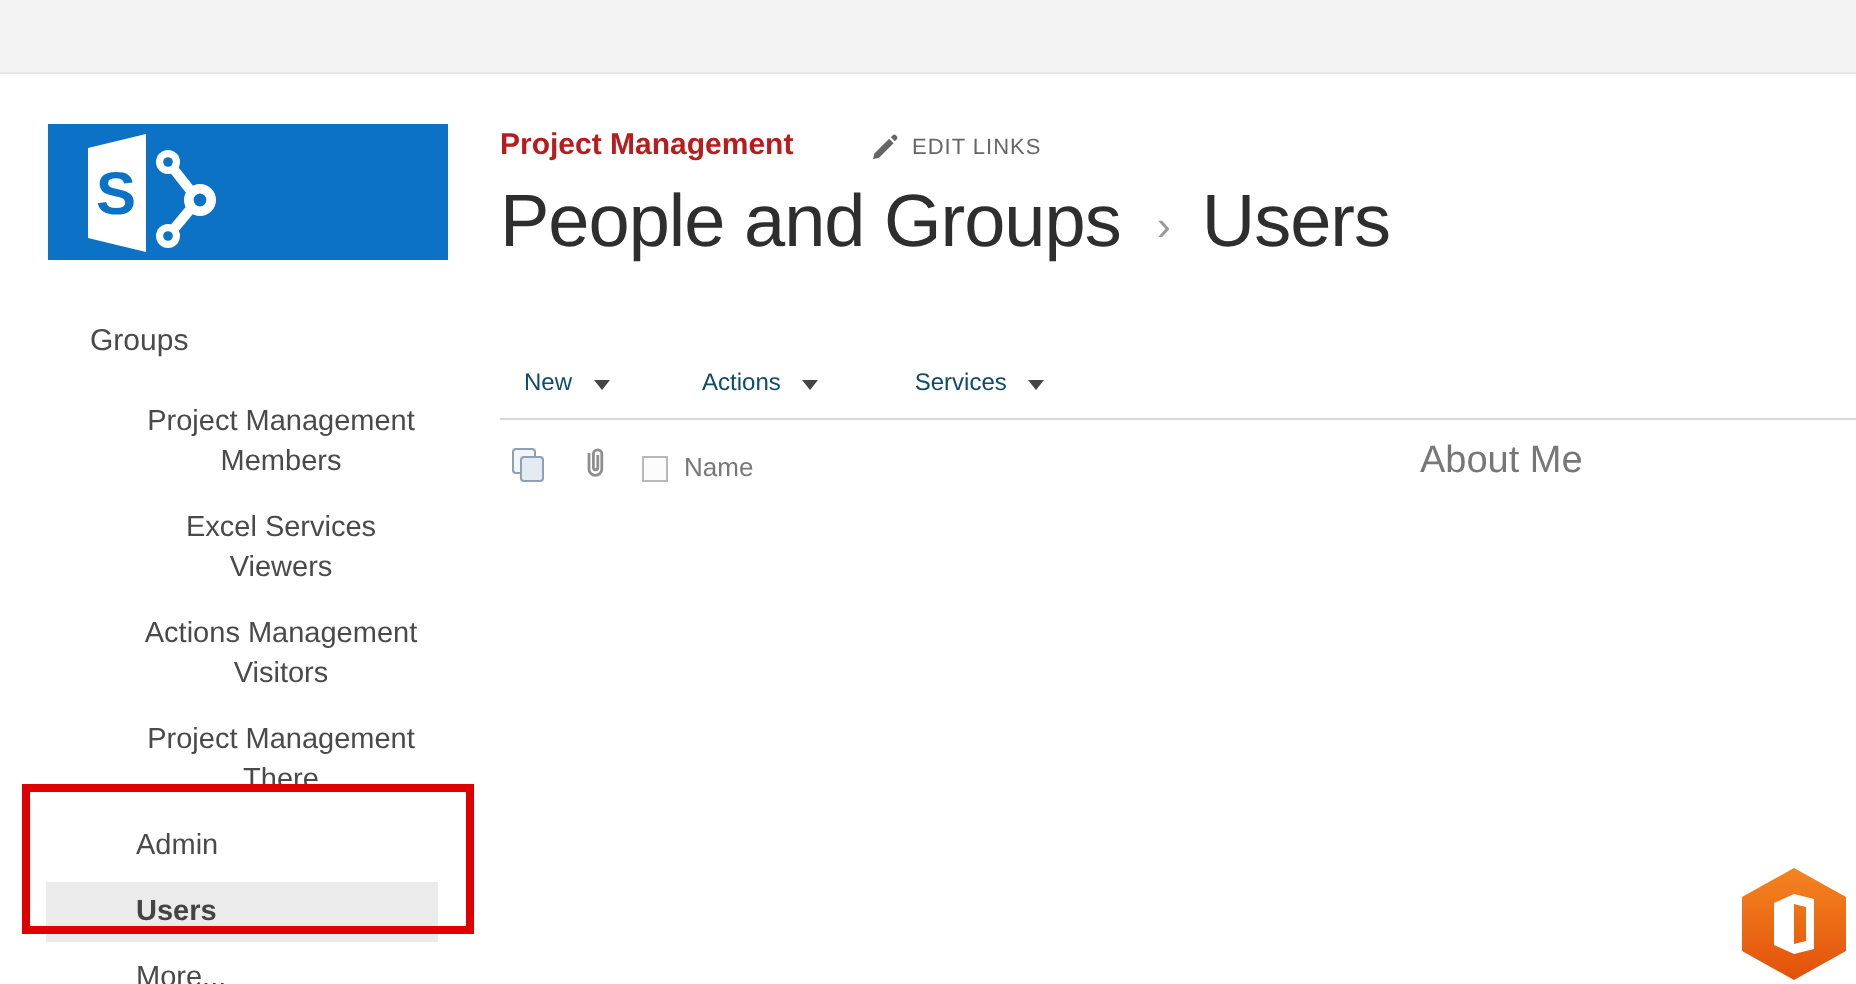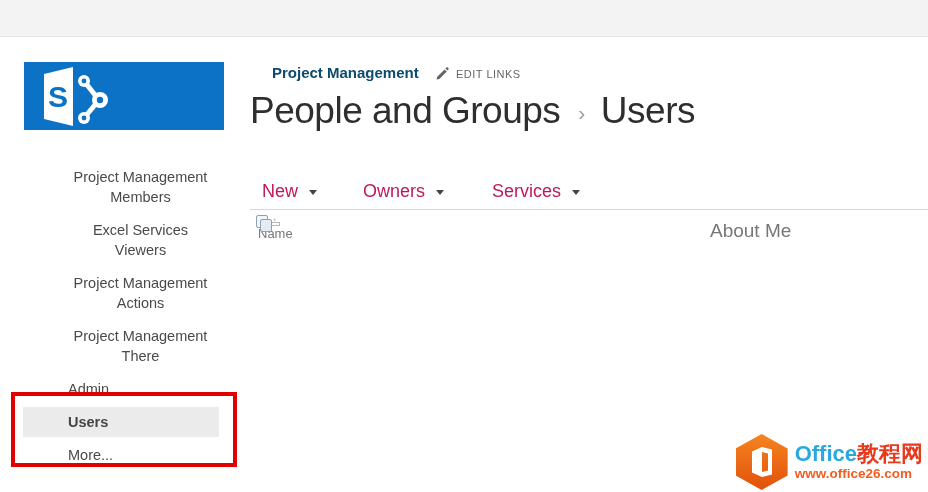--- a/index.html
+++ b/index.html
@@ -43,21 +43,21 @@
   .red-rect {
     position:absolute; left:11px; top:392px; width:226px; height:75px;
     border:4px solid #e00000; pointer-events:none;
   }
 
   
   .main { position:absolute; left:250px; top:60px; right:0; bottom:0; }
 
   .breadcrumb-link {
     position:absolute; left:0; top:4px;
-    font-size:15px; font-weight:bold; color:#0c4a6e; cursor:pointer;margin-left:22px;
+    font-size:15px; font-weight:bold; color:#b91c1c; cursor:pointer;
   }
   .edit-links {
     position:absolute; left:185px; top:7px;
     display:flex; align-items:center; gap:7px;
     font-size:11px; letter-spacing:0.5px; color:#666; cursor:pointer;justify-content:space-between;
   }
 
   .page-title {
     position:absolute; left:0; top:30px; white-space:nowrap;
     font-size:37px; font-weight:300; color:#2e2e2e; letter-spacing:-0.5px;
@@ -67,34 +67,34 @@
     font-size:21px; color:#9a9a9a; vertical-align:3px;
   }
 
   .toolbar {
     position:absolute; left:0; top:113px; right:0; height:37px;
     display:flex; align-items:center;
     border-bottom:1px solid #d8d8d8;
   }
   .tb-item {
     display:flex; align-items:center;
-    font-size:18px; color:#be185d; cursor:pointer;justify-content:center;
+    font-size:12px; color:#0c4a6e; cursor:pointer;justify-content:center;
   }
   .tb-new { margin-left:12px; }
   .tb-actions { margin-left:46px; }
   .tb-settings { margin-left:48px; }
   .caret {
     width:0; height:0; margin-left:11px; margin-top:3px;
     border-left:4px solid transparent; border-right:4px solid transparent;
     border-top:5px solid #444;
   }
 
   .list-header {
     position:absolute; left:0; top:155px; right:0; height:26px;
-    display:flex; align-items:flex-start;flex-direction:column;
+    display:flex; align-items:flex-end;
   }
   .icon-docs { position:relative; width:17px; height:17px; margin-left:6px; cursor:pointer; }
   .icon-docs .pg {
     position:absolute; width:12px; height:13px;
     border:1px solid #8fa0b4; background:#f2f5f9; border-radius:2px;
   }
   .icon-docs .pg.back { left:0; top:0; }
   .icon-docs .pg.front { left:4px; top:4px; background:#e4ebf3; }
   .icon-clip { margin-left:18px; cursor:pointer; }
   .checkbox {
@@ -140,23 +140,24 @@
     <circle cx="60" cy="19" r="6" fill="#ffffff"></circle>
       <circle cx="60" cy="19" r="2.4" fill="#0b72c6"></circle>
     <circle cx="60" cy="56" r="6" fill="#ffffff"></circle>
       <circle cx="60" cy="56" r="2.4" fill="#0b72c6"></circle>
     <circle cx="76" cy="38" r="8" fill="#ffffff"></circle>
       <circle cx="76" cy="38" r="3.2" fill="#0b72c6"></circle>
   </svg>
 </div>
 
 <div class="sidenav">
+  <div class="sidenav-heading">Groups</div>
   <div class="nav-item"><span class="lbl">Project Management Members</span></div>
   <div class="nav-item"><span class="lbl">Excel Services Viewers</span></div>
-  <div class="nav-item"><span class="lbl">Project Management Actions</span></div>
+  <div class="nav-item"><span class="lbl">Actions Management Visitors</span></div>
   <div class="nav-item"><span class="lbl">Project Management There</span></div>
   <div class="nav-item"><span class="lbl">Admin</span></div>
   <div class="nav-item selected"><span class="lbl">Users</span></div>
   <div class="nav-item"><span class="lbl">More...</span></div>
 </div>
 
 <div class="red-rect"></div>
 
 <div class="main">
 
@@ -170,21 +171,21 @@
   </div>
 
   <div class="page-title"><span>People and Groups</span><span class="title-sep">›</span><span>Users</span></div>
 
   <div class="toolbar">
     <span class="tb-item tb-new">
       <span>New</span>
       <span class="caret"></span>
     </span>
     <span class="tb-item tb-actions">
-      <span>Owners</span>
+      <span>Actions</span>
       <span class="caret"></span>
     </span>
     <span class="tb-item tb-settings">
       <span>Services</span>
       <span class="caret"></span>
     </span>
   </div>
 
   <div class="list-header">
     <span class="icon-docs">
@@ -201,19 +202,13 @@
 
 </div>
 
 <div class="watermark">
   <div class="hexagon">
     <svg width="32" height="34" viewBox="0 0 32 34">
       <polygon points="16,2 6,6.5 6,27.5 16,32" fill="#ffffff"></polygon>
       <polygon points="16,2 26,4.5 26,29.5 16,32 16,27 22,25.5 22,8.5 16,7" fill="#ffffff"></polygon>
     </svg>
   </div>
-  <div class="wm-text">
-    <div class="wm-title">
-      <span class="en">Office</span><span class="zh">教程网</span>
-    </div>
-    <div class="wm-url">www.office26.com</div>
-  </div>
 </div>
 
 </body></html>

